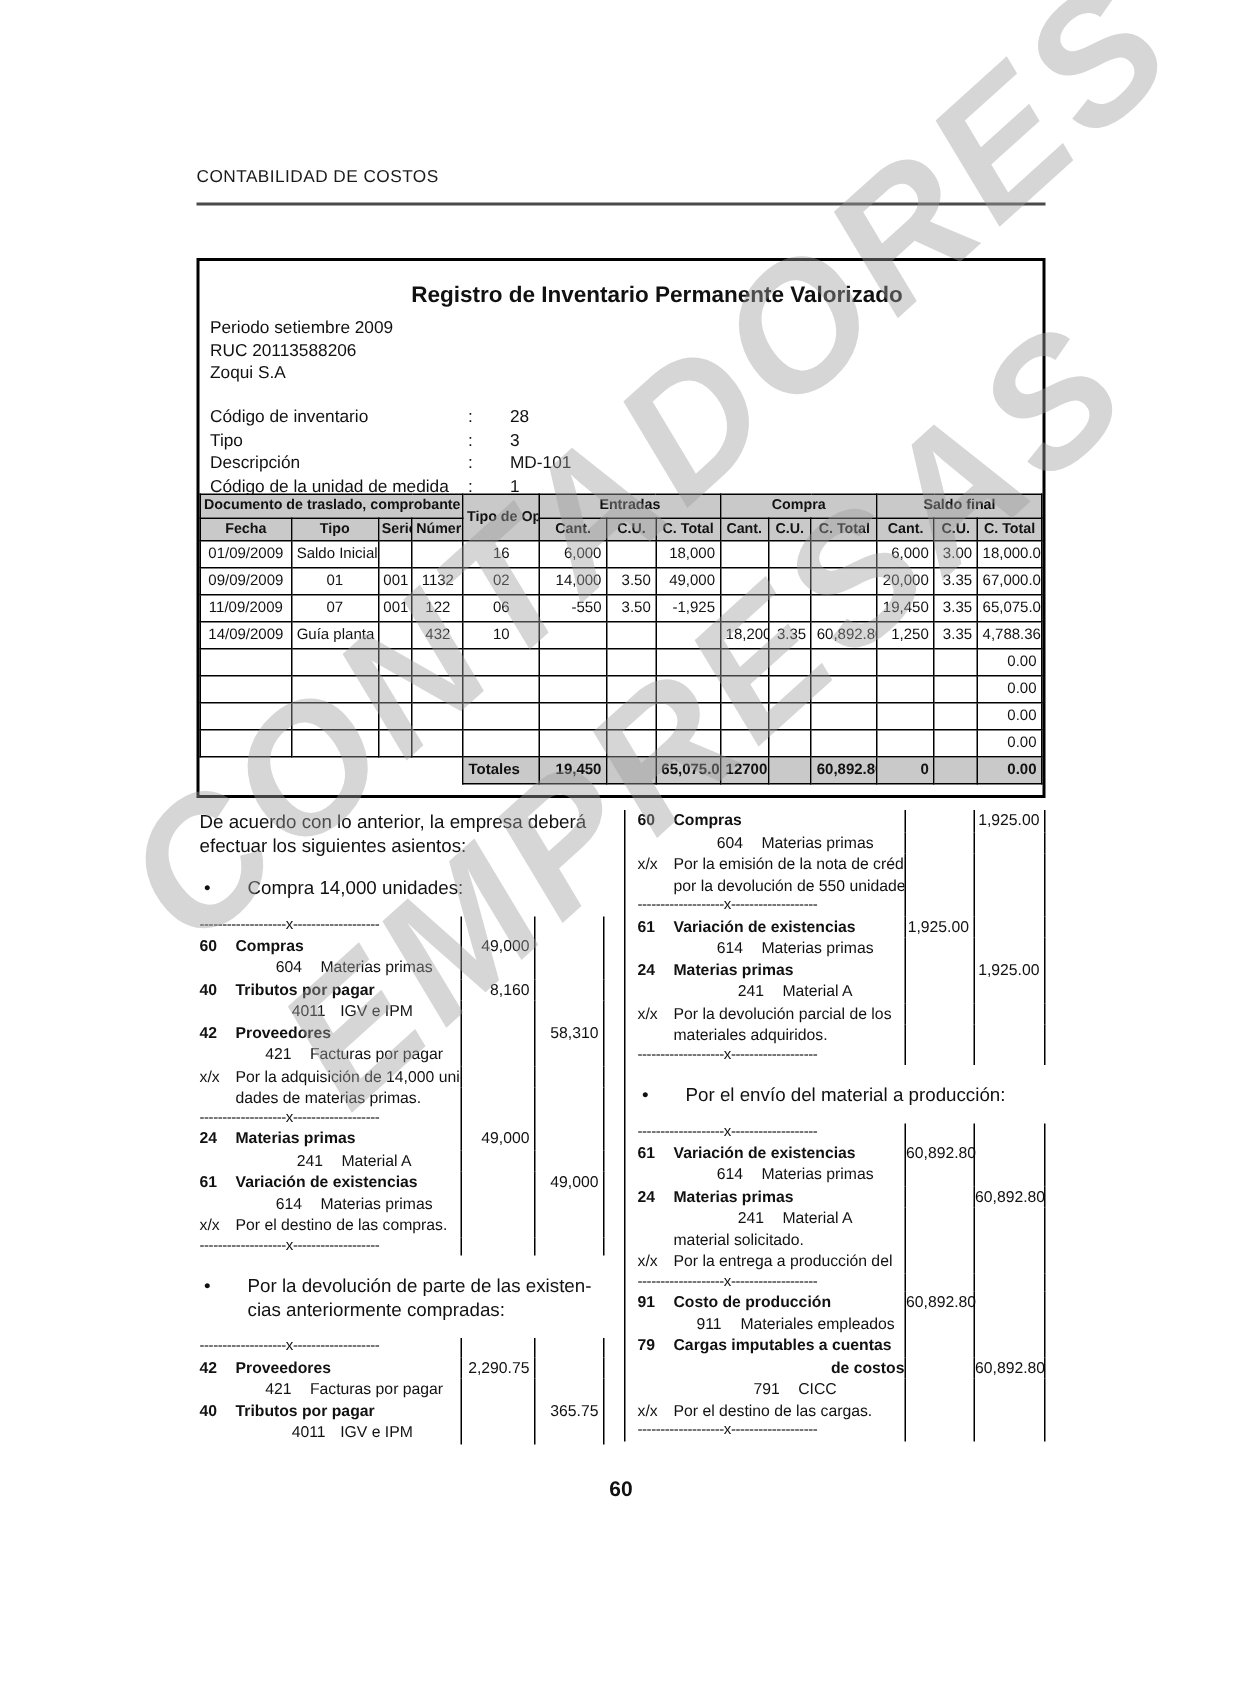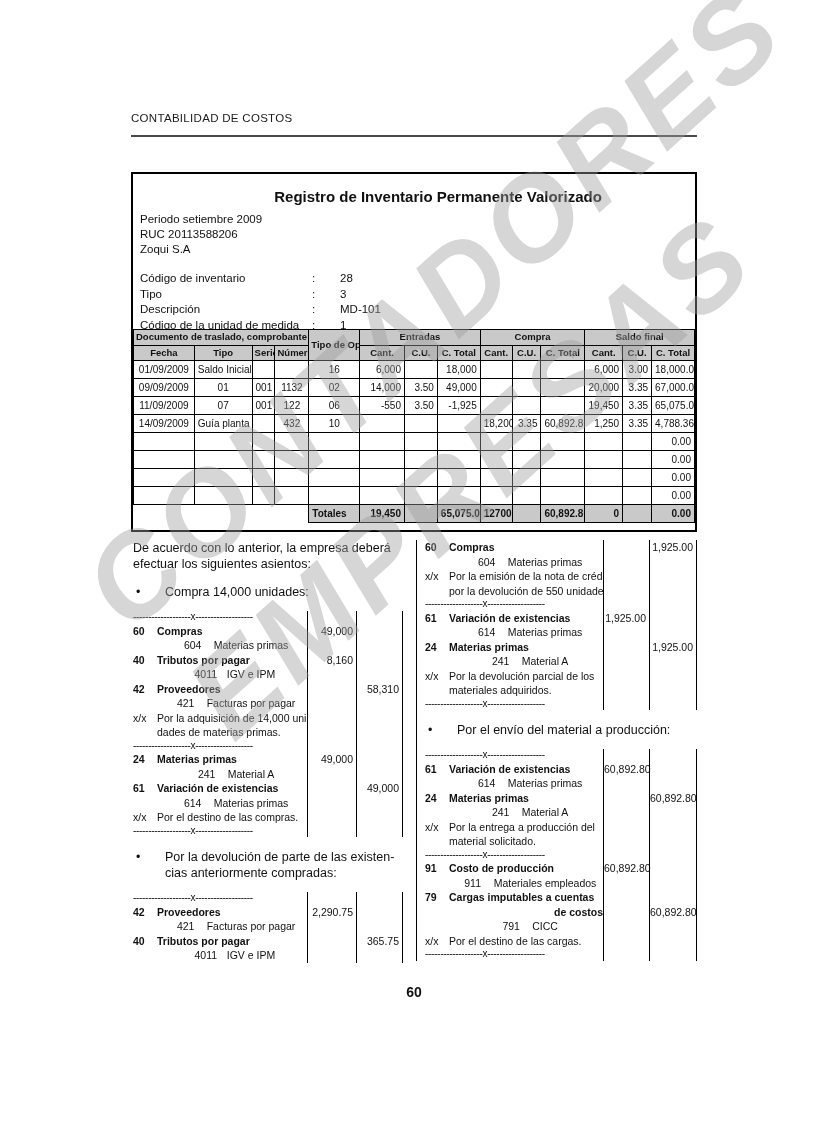--- a/index.html
+++ b/index.html
@@ -511,27 +511,27 @@
             <div class="jl acct">
               <div class="jtext"><span class="jn">24</span><span class="jt">Materias primas</span></div>
               <div class="jd"></div>
               <div class="jc">60,892.80</div>
             </div>
             <div class="jl sub">
               <div class="jtext"><span class="jn">241</span><span class="jt">Material A</span></div>
               <div class="jd"></div>
               <div class="jc"></div>
             </div>
+            <div class="jl note2">
+              <div class="jtext"><span class="jt">material solicitado.</span></div>
+              <div class="jd"></div>
+              <div class="jc"></div>
+            </div>
             <div class="jl note">
               <div class="jtext"><span class="jn">x/x</span><span class="jt">Por la entrega a producción del</span></div>
-              <div class="jd"></div>
-              <div class="jc"></div>
-            </div>
-            <div class="jl note2">
-              <div class="jtext"><span class="jt">material solicitado.</span></div>
               <div class="jd"></div>
               <div class="jc"></div>
             </div>
             <div class="jl dash">
               <div class="jtext">-------------------x-------------------</div>
               <div class="jd"></div>
               <div class="jc"></div>
             </div>
             <div class="jl acct">
               <div class="jtext"><span class="jn">91</span><span class="jt">Costo de producción</span></div>

